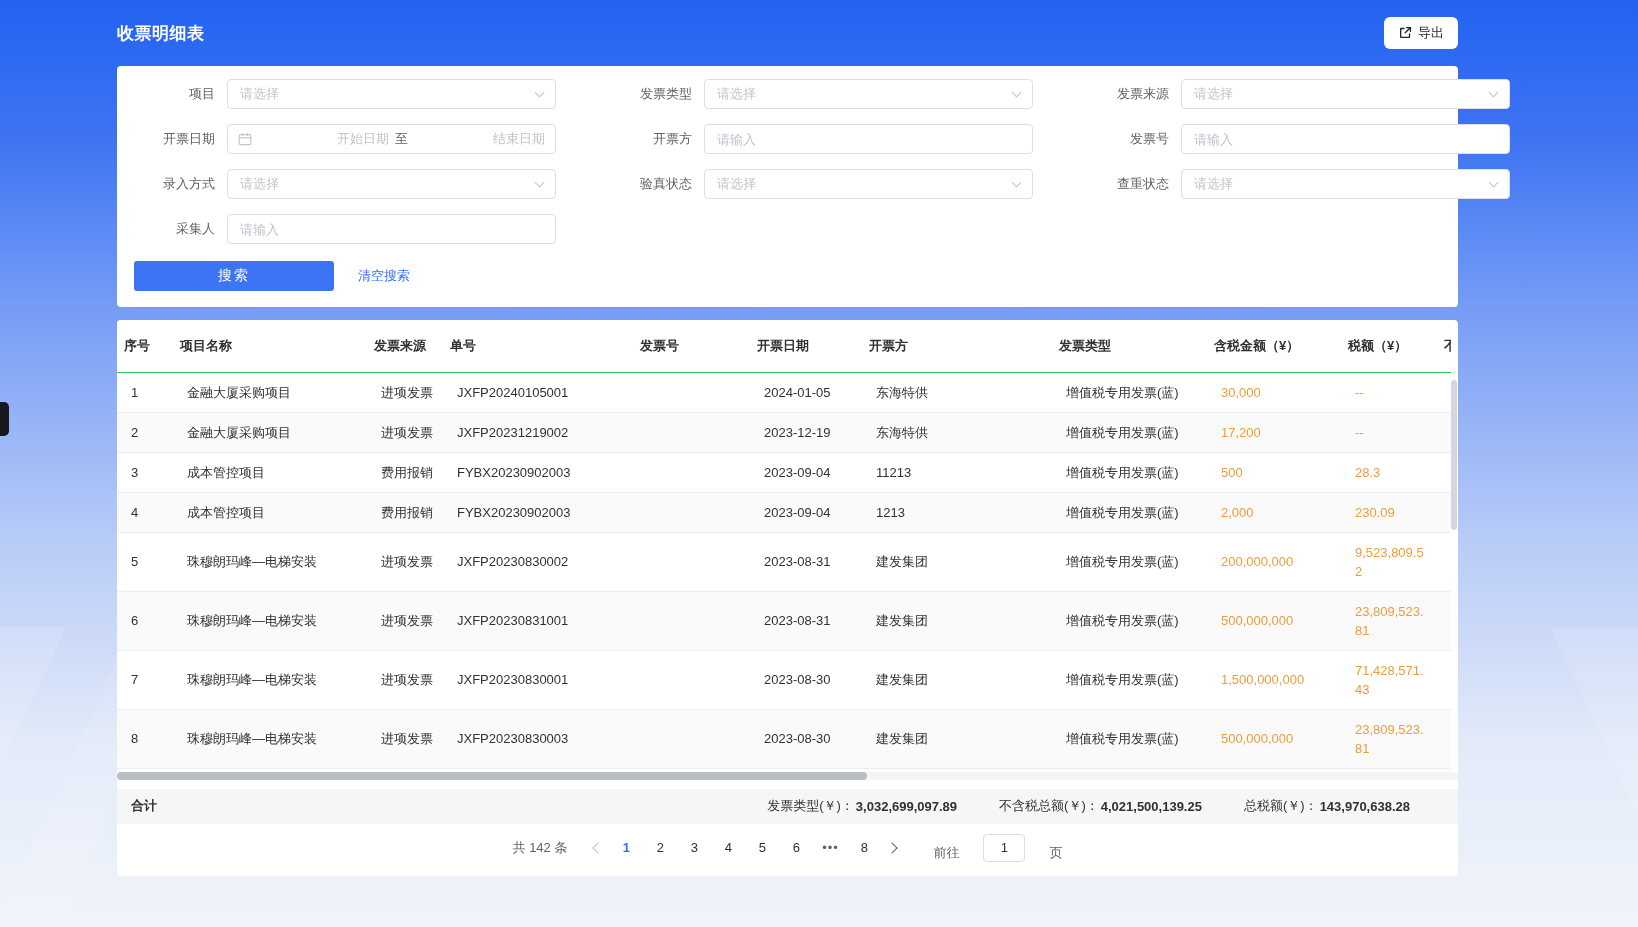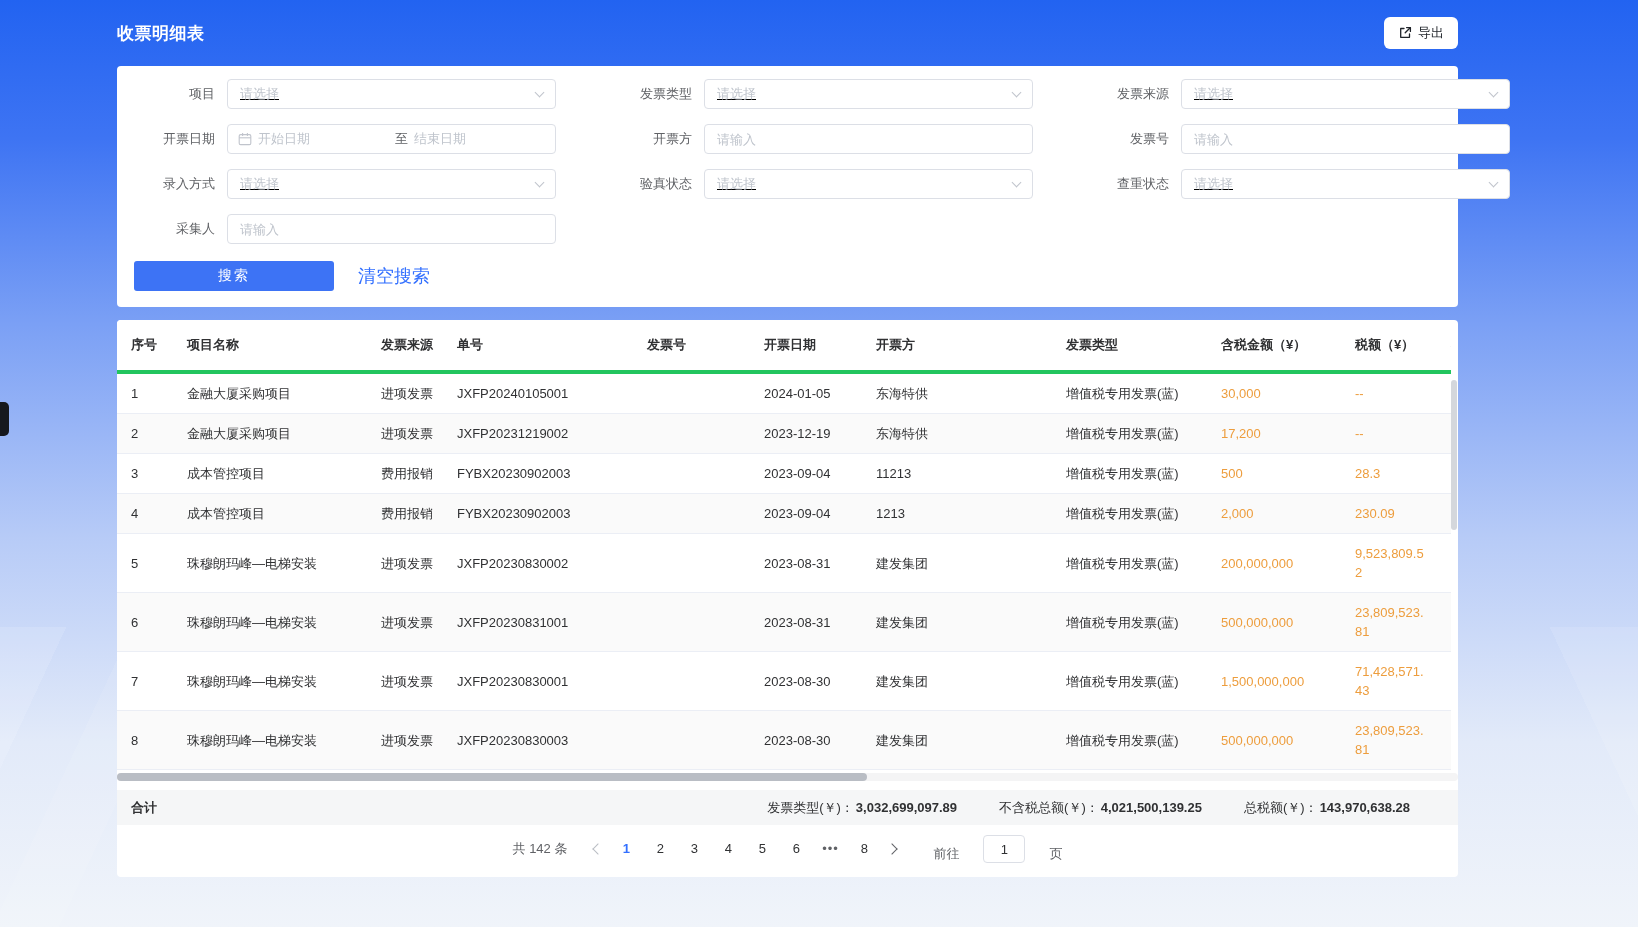--- a/index.html
+++ b/index.html
@@ -41,49 +41,49 @@
   
   .filter-card { padding:13px 0 16px; }
   .filter-row { display:flex; margin-bottom:15px;gap:38px; }
   .field { width:444px; display:flex; align-items:center; }
   .field .flabel { width:98px; text-align:right; font-size:13px; color:#606266; flex:none; }
   .field .control { margin-left:12px; width:329px; flex:none; }
   .select, .text-input, .range-picker {
     height:30px; border:1px solid #dcdfe6; border-radius:4px; background:#fff;
     display:flex; align-items:center; width:100%;
   }
-  .select { justify-content:space-between; padding:0 12px; cursor:pointer;text-decoration:underline; }
+  .select { justify-content:space-between; padding:0 12px; cursor:pointer; }
   .placeholder { color:#bfc4cc; font-size:13px; }
   .chevron { width:7px; height:7px; border-right:1.4px solid #c0c4cc; border-bottom:1.4px solid #c0c4cc; transform:rotate(45deg); margin-top:-4px; flex:none; }
   .text-input input, input.goto-input {
     border:none; outline:none; width:100%; height:100%; padding:0 12px; font-size:13px; color:#303133;
     font-family:inherit; background:transparent;
   }
   .text-input input::placeholder { color:#bfc4cc; }
   .range-picker { padding:0 10px; cursor:pointer; }
   .cal-icon { flex:none; display:flex; margin-right:6px; }
-  .range-ph { flex:1; text-align:left; color:#bfc4cc; font-size:13px; }
+  .range-ph { flex:1; text-align:right; color:#bfc4cc; font-size:13px; }
   .range-sep { flex:none; color:#606266; font-size:13px; padding:0 6px; }
   .filter-actions { display:flex; align-items:center; margin:17px 0 0 17px; }
   .search-btn {
     width:200px; height:30px; background:var(--accent,#3d73f5); color:#fff; border:none; border-radius:3px;
     font-size:14px; cursor:pointer; font-family:inherit; letter-spacing:2px;
   }
-  .clear-link { margin-left:24px; color:var(--link,#3370ff); font-size:18px; cursor:pointer; text-decoration:none; }
+  .clear-link { margin-left:24px; color:var(--link,#3370ff); font-size:13px; cursor:pointer; text-decoration:none; }
 
   
   .table-card { margin-top:13px; padding-bottom:4px; position:relative; overflow:hidden; }
   .table-scroll { width:1334px; overflow:hidden; }
   table { border-collapse:collapse; table-layout:fixed; width:1460px; }
   col.c0{width:56px} col.c1{width:194px} col.c2{width:76px} col.c3{width:190px}
   col.c4{width:117px} col.c5{width:112px} col.c6{width:190px} col.c7{width:155px}
   col.c8{width:134px} col.c9{width:96px} col.c10{width:140px}
   th {
-    height:52px; text-align:left; padding:0 8px 0 14px; font-size:13px; font-weight:bold; color:#303133;
-    border-bottom:4px solid #22c55e; background:#fff; white-space:nowrap; overflow:hidden;margin-left:28px;
+    height:52px; text-align:left; padding:0 8px 0 7px; font-size:13px; font-weight:bold; color:#303133;
+    border-bottom:1px solid #22c55e; background:#fff; white-space:nowrap; overflow:hidden;margin-left:28px;
   }
   td {
     padding:10px 8px 10px 14px; font-size:13px; color:#303133; line-height:19px;
     border-bottom:1px solid #ebeef5; overflow:hidden; white-space:nowrap;
   }
   td.amount { color:var(--amount,#ed9d3d); white-space:normal; word-break:break-all; }
   tbody tr:nth-child(even) td { background:#fafafa; }
   tbody tr { cursor:default; }
 
   .v-scrollbar { position:absolute; right:1px; top:60px; width:6px; height:460px; }

